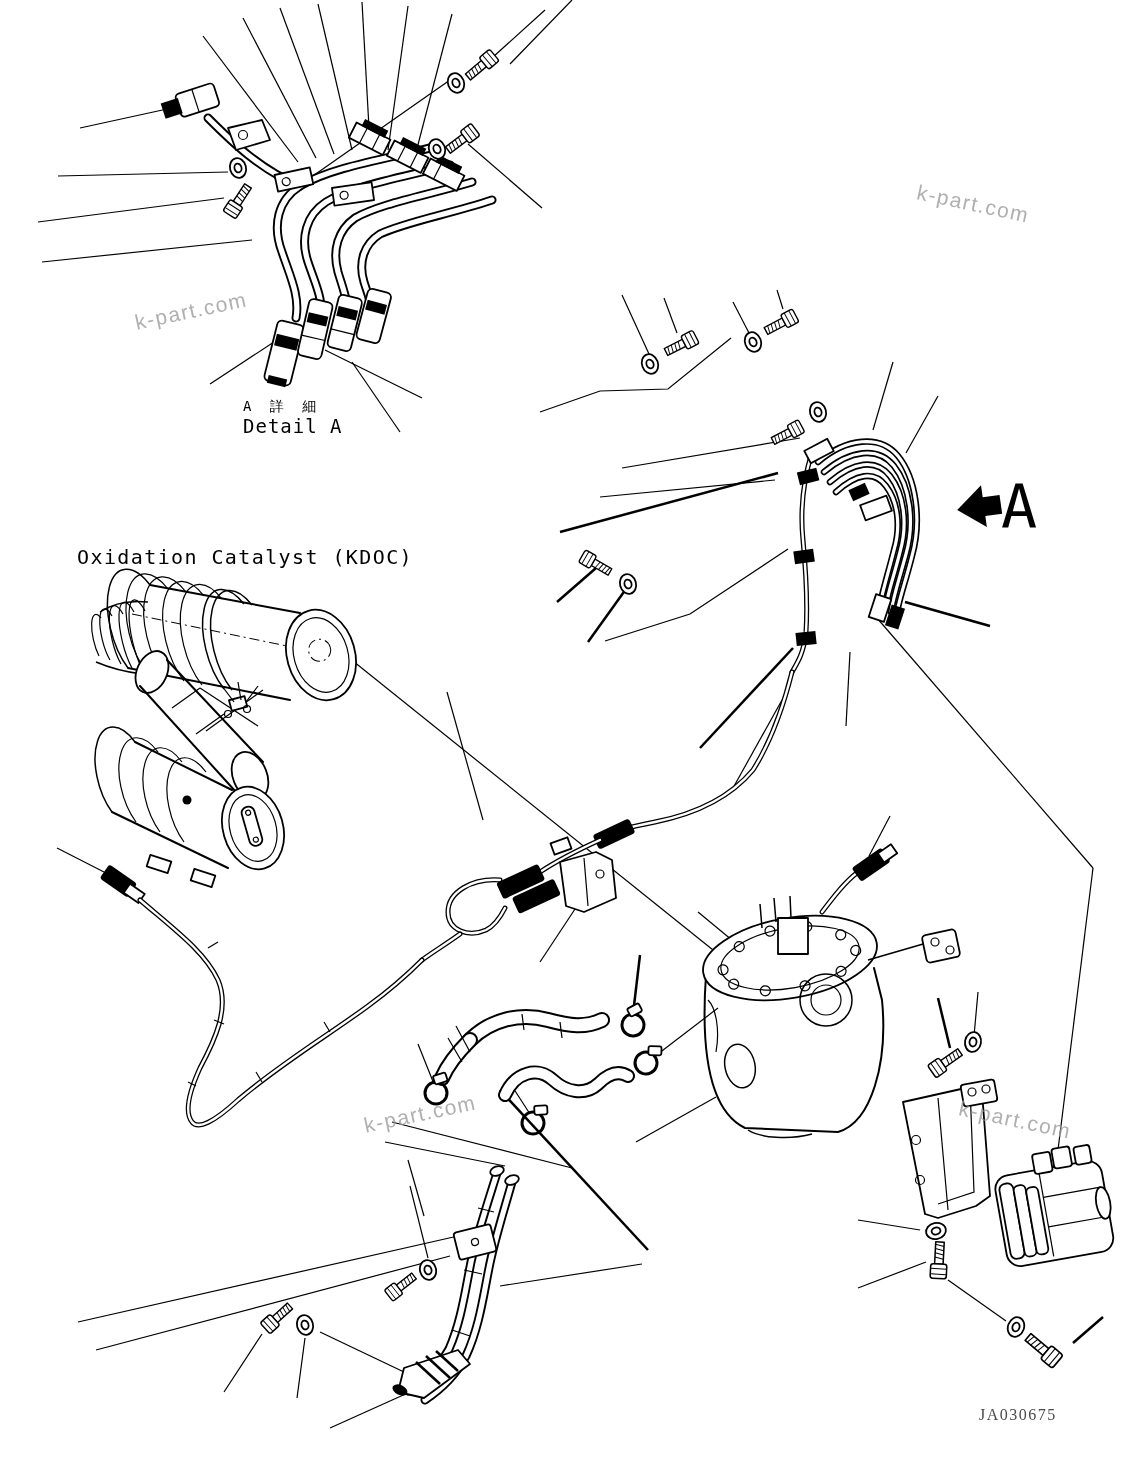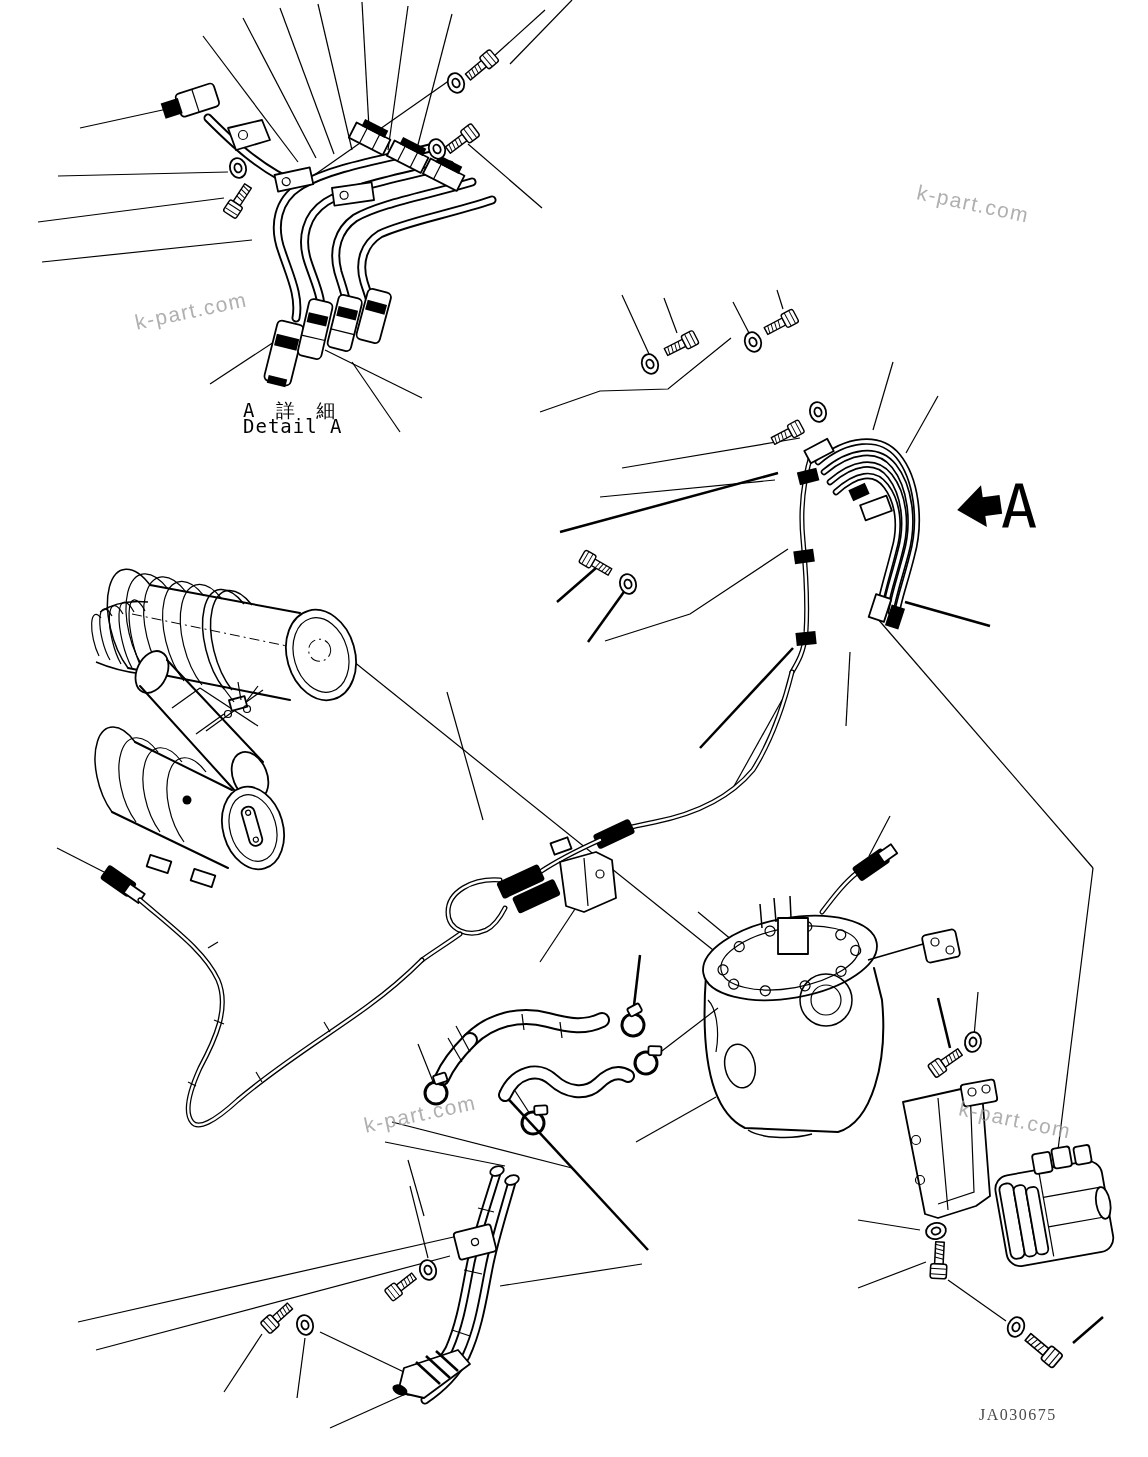--- a/index.html
+++ b/index.html
@@ -19,21 +19,21 @@
   .aO{stroke:#000;fill:none;stroke-width:6.5;stroke-linecap:round;}
   .aI{stroke:#fff;fill:none;stroke-width:3.2;stroke-linecap:round;}
   .cO{stroke:#000;fill:none;stroke-width:5;stroke-linecap:round;}
   .cI{stroke:#fff;fill:none;stroke-width:2.4;stroke-linecap:round;}
   .hO{stroke:#000;fill:none;stroke-width:16;stroke-linecap:round;}
   .hI{stroke:#fff;fill:none;stroke-width:12;stroke-linecap:round;}
   .h2O{stroke:#000;fill:none;stroke-width:14;stroke-linecap:round;}
   .h2I{stroke:#fff;fill:none;stroke-width:10;stroke-linecap:round;}
   
   .lbl{position:absolute;color:#000;white-space:pre;}
-  .jp{left:243px;top:398px;font-size:19px;letter-spacing:5px;}
+  .jp{left:243px;top:398px;font-size:14px;letter-spacing:5px;}
   .en{left:243px;top:415px;font-size:19px;letter-spacing:1px;}
   .kdoc{left:77px;top:495px;font-size:20px;line-height:25px;letter-spacing:1.4px;}
   .viewA{left:1001px;top:472px;font-size:60px;letter-spacing:0;}
   .dwg{left:979px;top:1406px;font-size:16px;letter-spacing:1.5px;color:#4a4a4a;font-family:Liberation Serif, serif;}
   .wm{position:absolute;font-family:"Liberation Sans",sans-serif;font-size:21px;
       color:#9c9c9c;opacity:.8;letter-spacing:1.5px;white-space:nowrap;}
   .wm1{left:916px;top:192px;transform:rotate(12deg);}
   .wm2{left:134px;top:299px;transform:rotate(-12deg);}
   .wm3{left:363px;top:1102px;transform:rotate(-12deg);}
   .wm4{left:958px;top:1108px;transform:rotate(12deg);}
@@ -469,20 +469,21 @@
   </g>
 
   <g transform="rotate(-8 978 507)">
     <path d="M957 507 L984 486 L984 498 L1001 498 L1001 517 L984 517 L984 528 Z" class="blk"></path>
   </g>
 </svg>
 
 <div class="lbl jp">A 詳 細</div>
 <div class="lbl en">Detail A</div>
 <div class="lbl kdoc">
+  <div>Oxidation Catalyst (KDOC)</div>
 </div>
 <div class="lbl viewA">A</div>
 <div class="lbl dwg">JA030675</div>
 
 <div class="wm wm1">k-part.com</div>
 <div class="wm wm2">k-part.com</div>
 <div class="wm wm3">k-part.com</div>
 <div class="wm wm4">k-part.com</div>
 
 </div>

